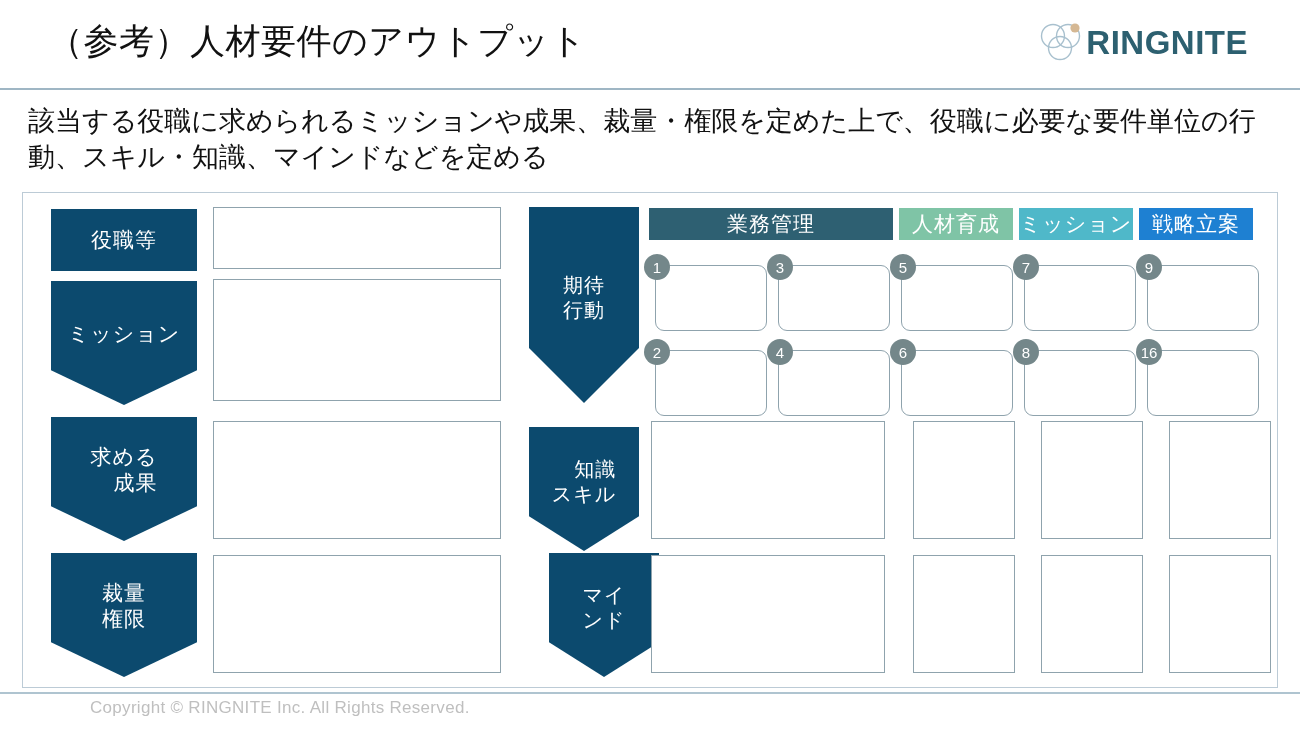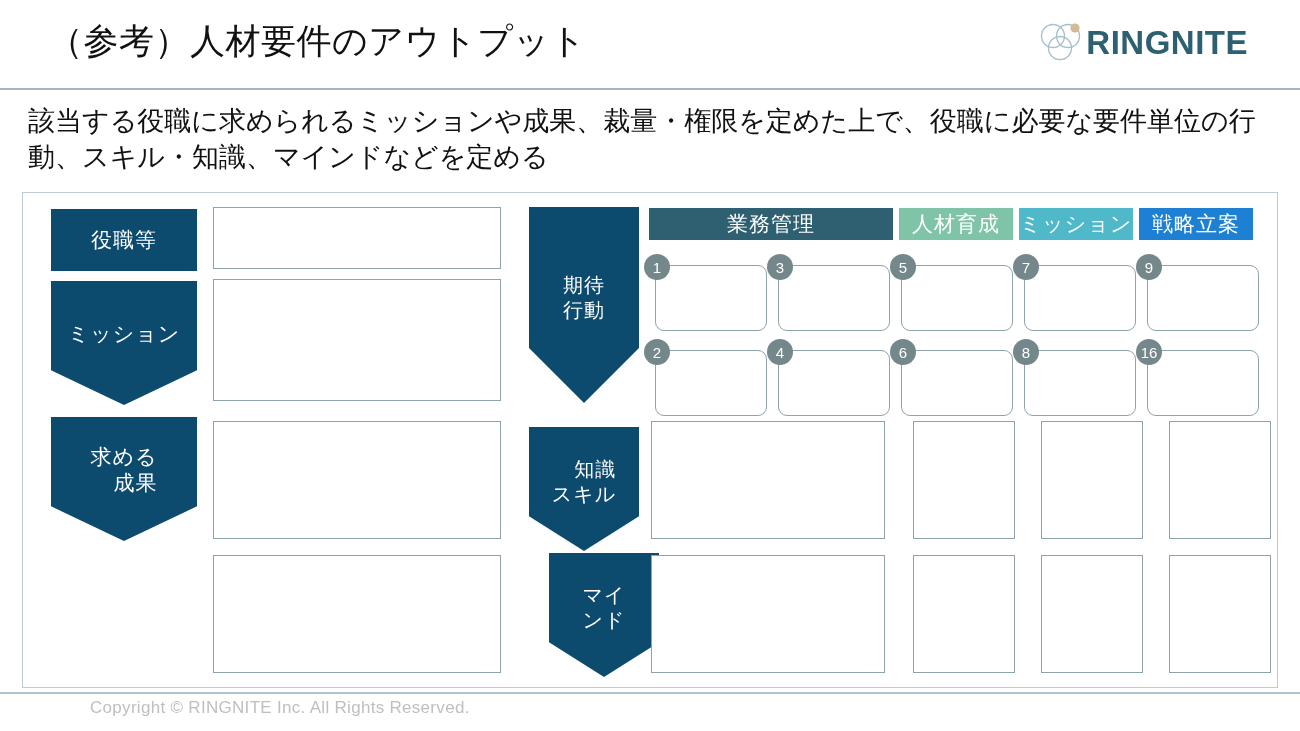--- a/index.html
+++ b/index.html
@@ -209,20 +209,26 @@
       <span class="tag-text">ミッション</span>
     </div>
 
     <div class="tag pent" style="left:28px; top:224px; width:146px; height:124px;">
       <span class="tag-text">
         <span>求める</span><br>
         <span>成果</span>
       </span>
     </div>
 
+    <div class="tag pent" style="left:28px; top:360px; width:146px; height:124px;">
+      <span class="tag-text">
+        <span>裁量</span><br>
+        <span>権限</span>
+      </span>
+    </div>
 
     <div class="blank-box" style="left:190px; top:14px; width:288px; height:62px;"></div>
     <div class="blank-box" style="left:190px; top:86px; width:288px; height:122px;"></div>
     <div class="blank-box" style="left:190px; top:228px; width:288px; height:118px;"></div>
     <div class="blank-box" style="left:190px; top:362px; width:288px; height:118px;"></div>
 
     <div class="tag pent narrow" style="left:506px; top:14px; width:110px; height:196px;">
       <span class="tag-text">
         <span>期待</span><br>
         <span>行動</span>

